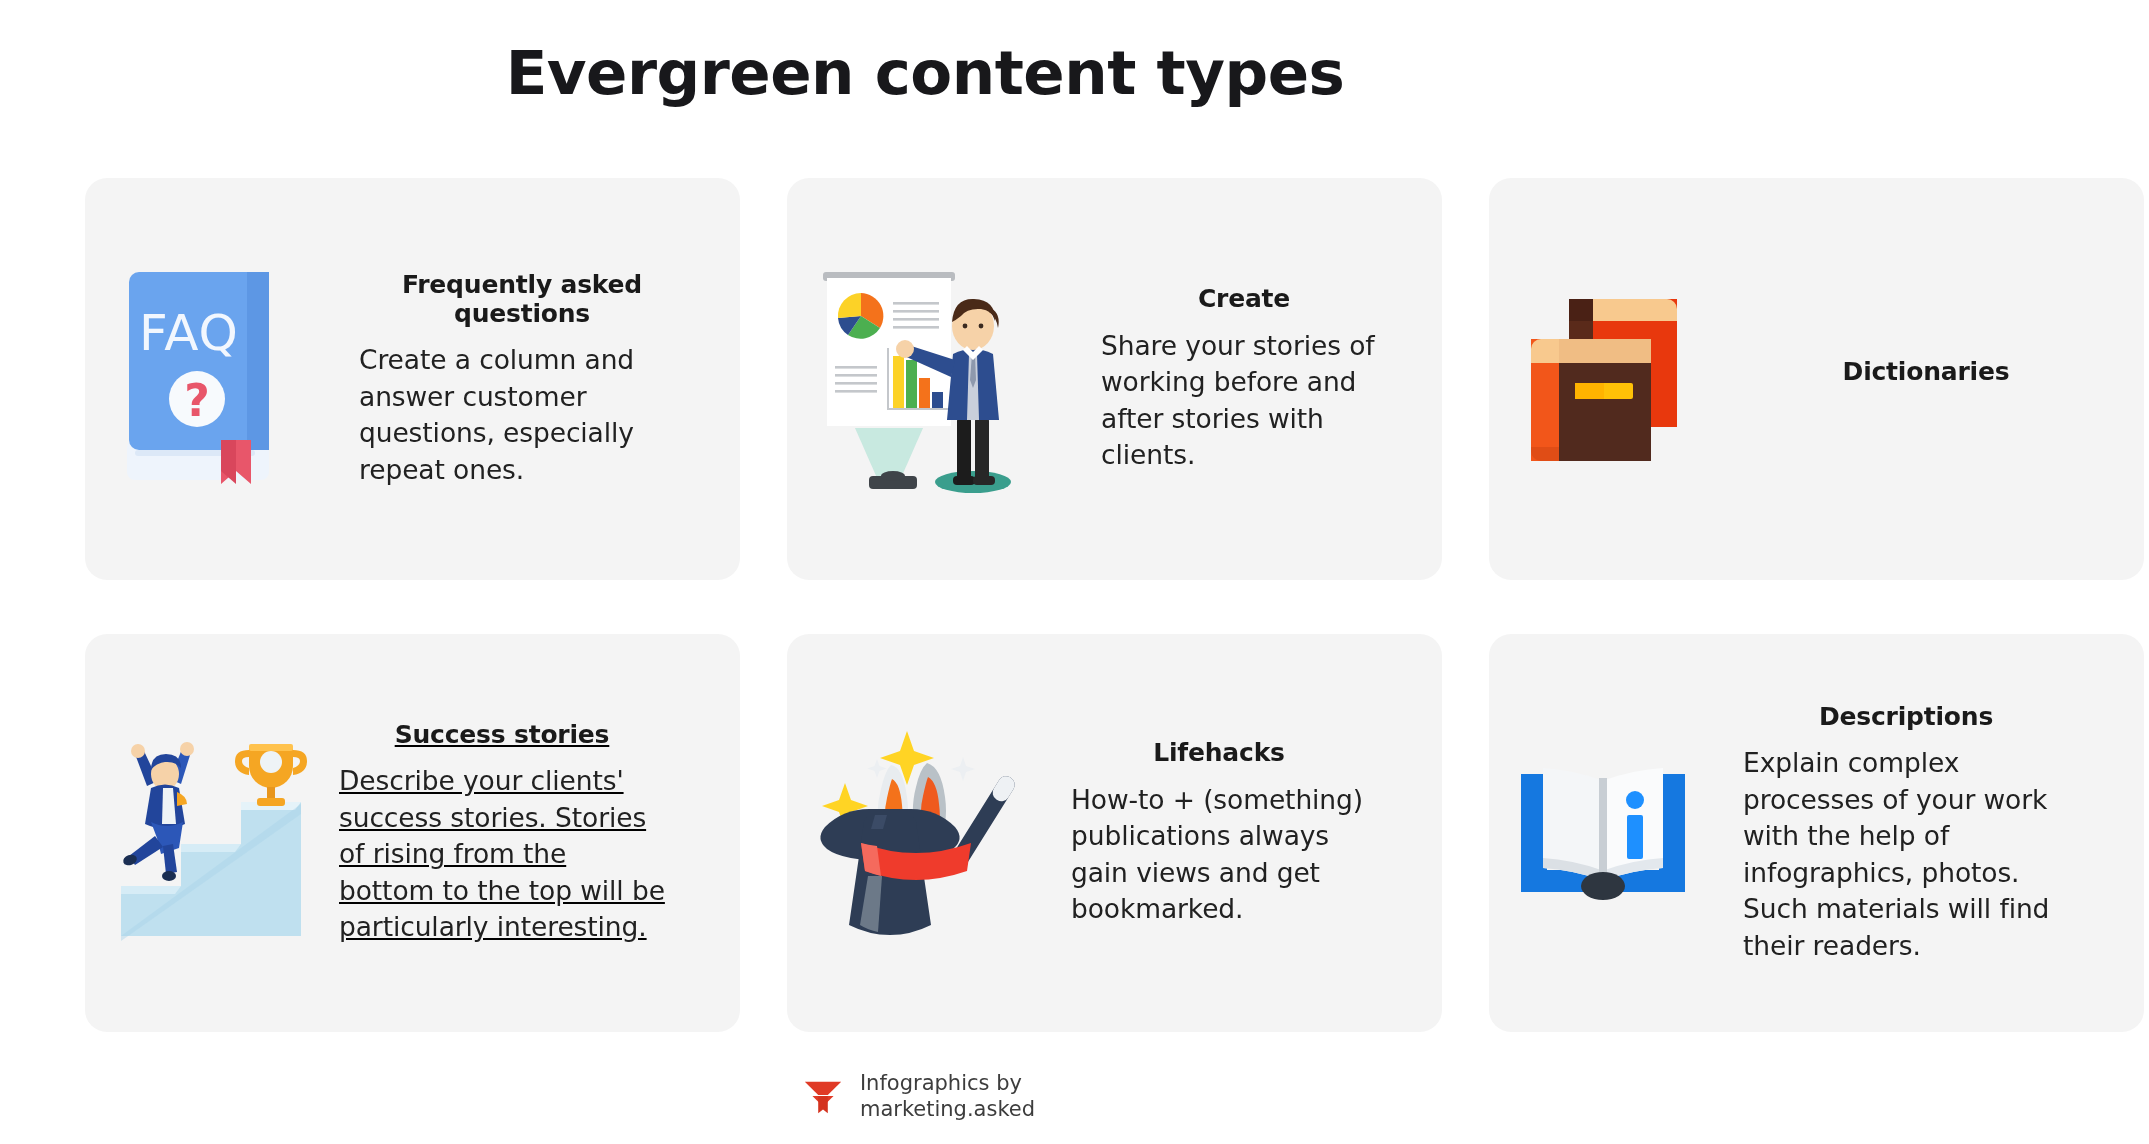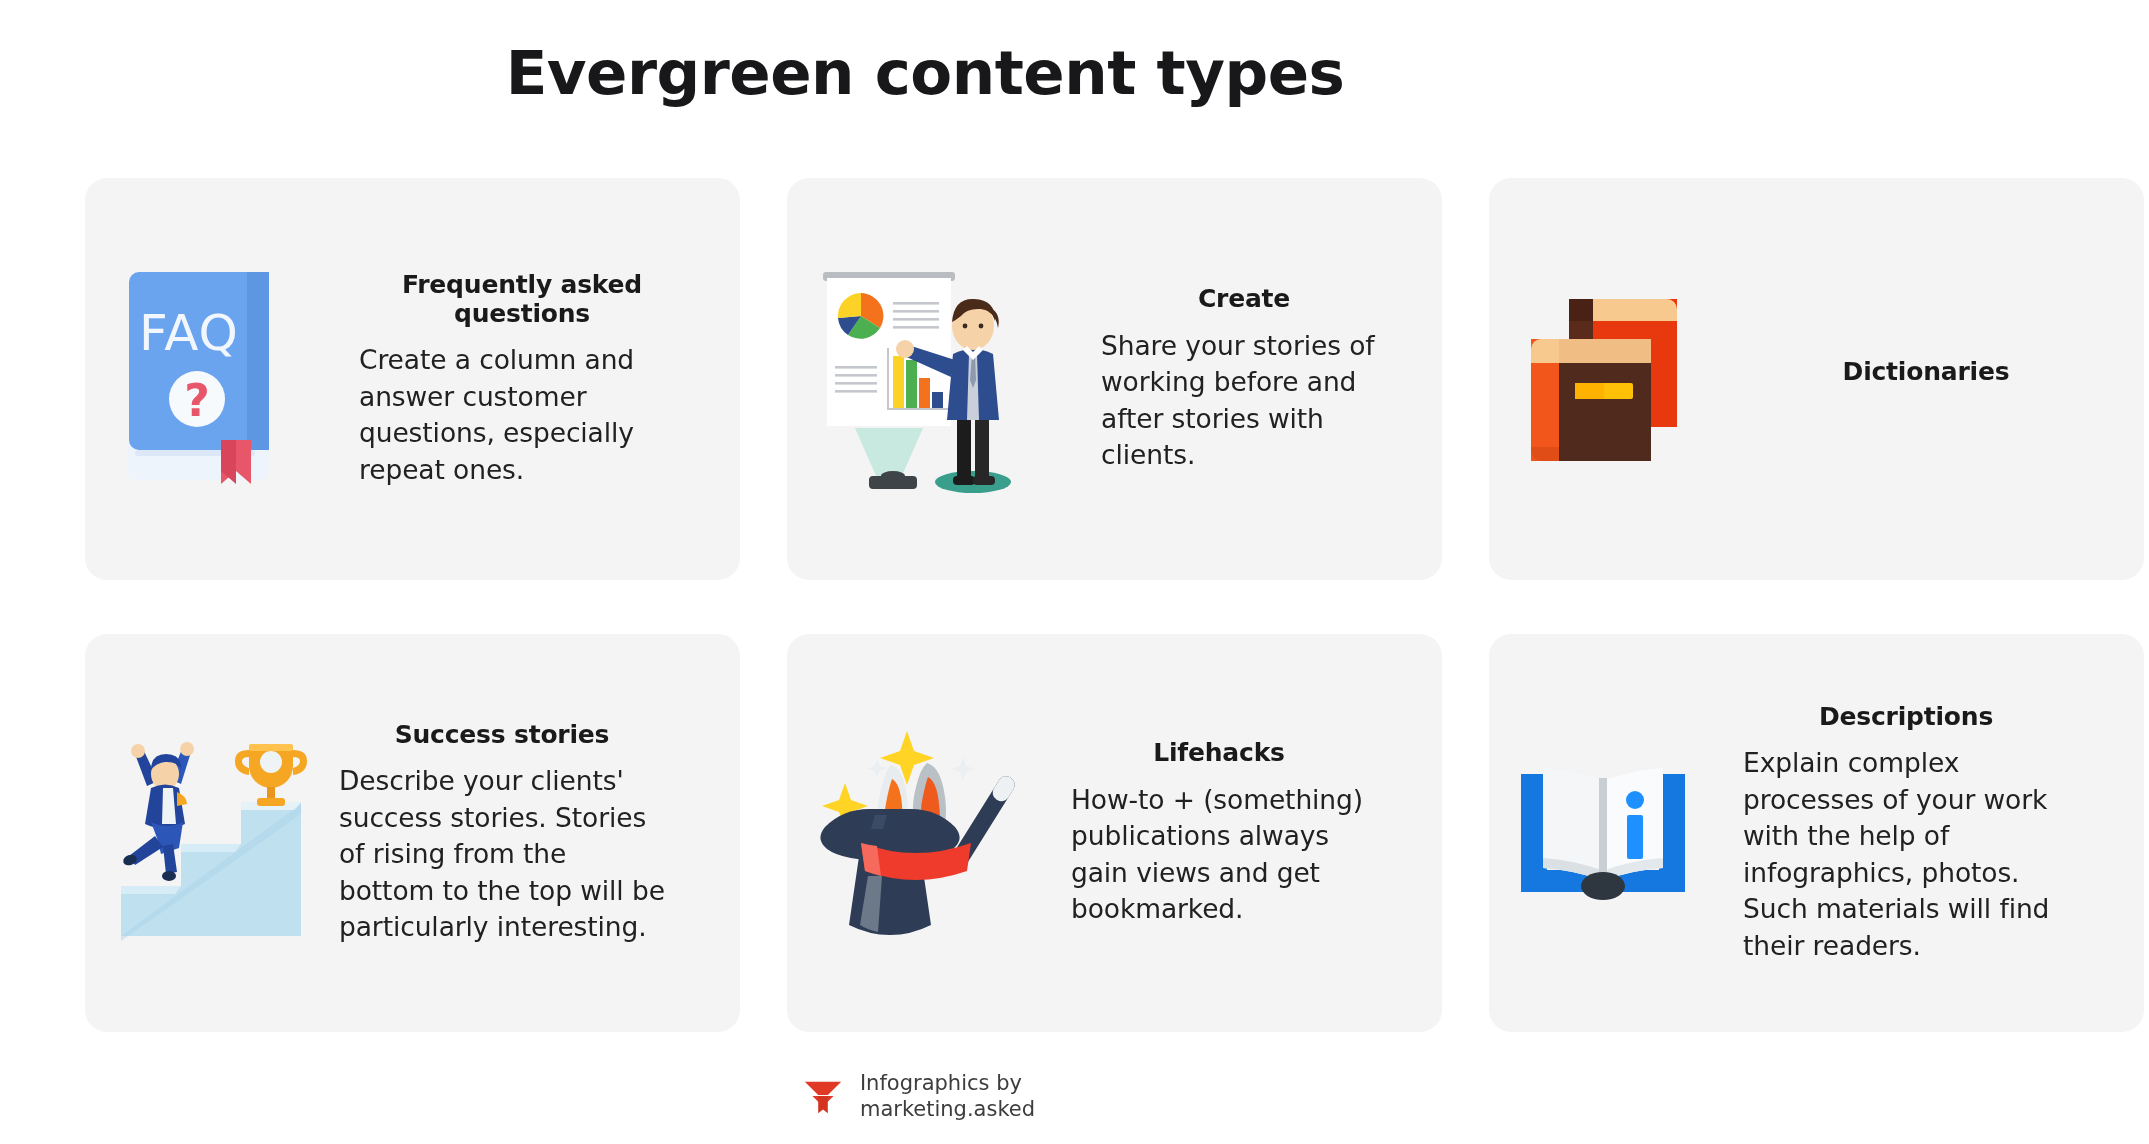--- a/index.html
+++ b/index.html
@@ -93,21 +93,21 @@
     letter-spacing: -0.1px;
   }
 
   
   .c1 .card-body { max-width: 330px; }
   .c2 .card-icon { width: 290px; }
   .c2 .card-body { max-width: 290px; }
   .c3 .card-icon { width: 230px; }
   .c3 .card-body { max-width: 370px; }
   .c4 .card-icon { width: 230px; }
-  .c4 .card-body { max-width: 330px; }
+  .c4 .card-body { max-width: 330px; text-decoration: underline; }
   .c5 .card-icon { width: 260px; }
   .c5 .card-body { max-width: 300px; }
   .c6 .card-icon { width: 230px; }
   .c6 .card-body { max-width: 330px; }
 
   
   .footer {
     position: absolute;
     left: 0;
     right: 15px;

